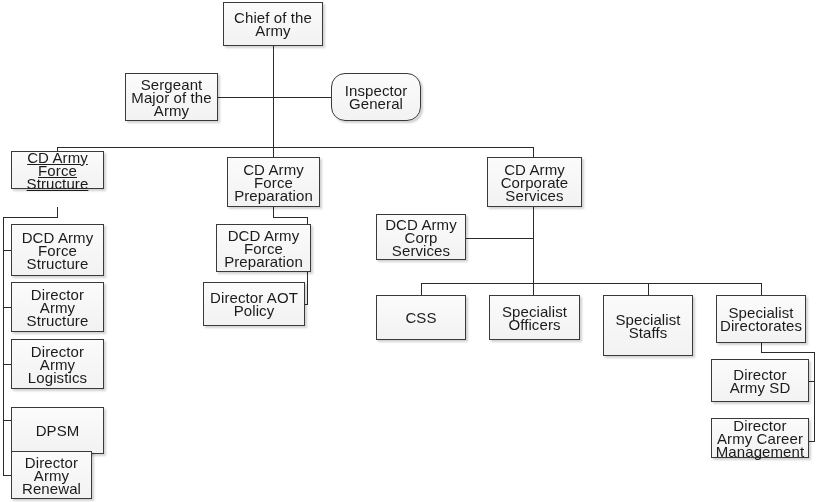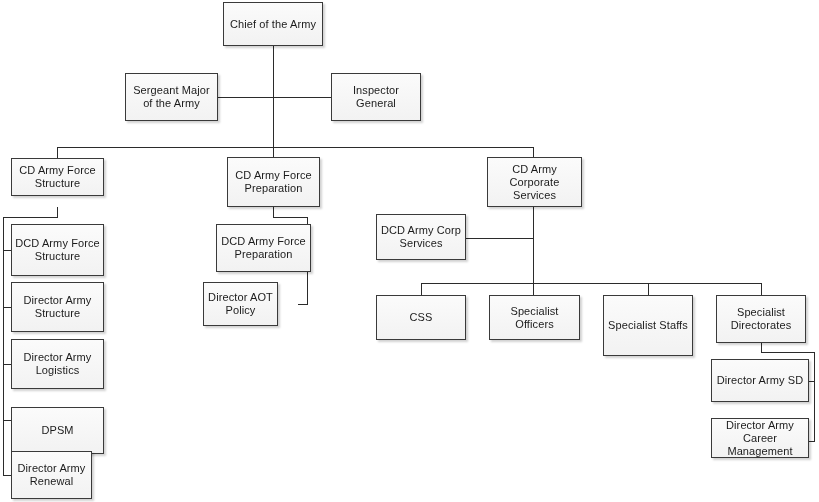--- a/index.html
+++ b/index.html
@@ -21,21 +21,21 @@
     position: absolute;
     box-sizing: border-box;
     background: linear-gradient(180deg, #fbfbfb 0%, #f2f2f2 100%);
     border: 1px solid #3a3a3a;
     box-shadow: 2px 2px 2px rgba(0,0,0,0.18);
     display: flex;
     align-items: center;
     justify-content: center;
     text-align: center;
     color: #1b1b1b;
-    font-size: 11px;
+    font-size: 15px;
     line-height: 13px;
     padding: 2px 3px;
     letter-spacing: 0.1px;
   }
   .node .label {
     display: block;
     width: 100%;
   }
   .conn {
     position: absolute;
@@ -84,25 +84,25 @@
       <div class="conn h" style="left: 809px; top: 381px; width: 6px;"></div>
       <div class="conn h" style="left: 809px; top: 441px; width: 6px;"></div>
     </div>
 
   <div class="node" style="left: 223px; top: 2px; width: 100px; height: 44px;">
     <span class="label">Chief of the Army</span>
   </div>
   <div class="node" style="left: 125px; top: 73px; width: 93px; height: 48px;">
     <span class="label">Sergeant Major of the Army</span>
   </div>
-  <div class="node" style="left: 331px; top: 73px; width: 90px; height: 48px;">
+  <div class="node" style="left: 331px; top: 73px; width: 90px; height: 48px; border-radius: 14px;">
     <span class="label">Inspector General</span>
   </div>
 
-  <div class="node" style="left: 11px; top: 158px; width: 93px; height: 38px;">
+  <div class="node" style="left: 11px; top: 151px; width: 93px; height: 38px; text-decoration: underline;">
     <span class="label">CD Army Force Structure</span>
   </div>
   <div class="node" style="left: 227px; top: 157px; width: 93px; height: 50px;">
     <span class="label">CD Army Force Preparation</span>
   </div>
   <div class="node" style="left: 487px; top: 157px; width: 95px; height: 50px;">
     <span class="label">CD Army Corporate Services</span>
   </div>
 
   <div class="node" style="left: 11px; top: 224px; width: 93px; height: 52px;">
@@ -117,21 +117,21 @@
   <div class="node" style="left: 11px; top: 396px; width: 93px; height: 47px; margin-top: 11px;">
     <span class="label">DPSM</span>
   </div>
   <div class="node" style="left: 11px; top: 451px; width: 81px; height: 48px;">
     <span class="label">Director Army Renewal</span>
   </div>
 
   <div class="node" style="left: 216px; top: 224px; width: 95px; height: 48px;">
     <span class="label">DCD Army Force Preparation</span>
   </div>
-  <div class="node" style="left: 203px; top: 282px; width: 75px; height: 44px;">
+  <div class="node" style="left: 203px; top: 282px; width: 102px; height: 44px;">
     <span class="label">Director AOT Policy</span>
   </div>
 
   <div class="node" style="left: 376px; top: 214px; width: 90px; height: 46px;">
     <span class="label">DCD Army Corp Services</span>
   </div>
   <div class="node" style="left: 376px; top: 295px; width: 90px; height: 45px;">
     <span class="label">CSS</span>
   </div>
   <div class="node" style="left: 489px; top: 295px; width: 91px; height: 45px;">

